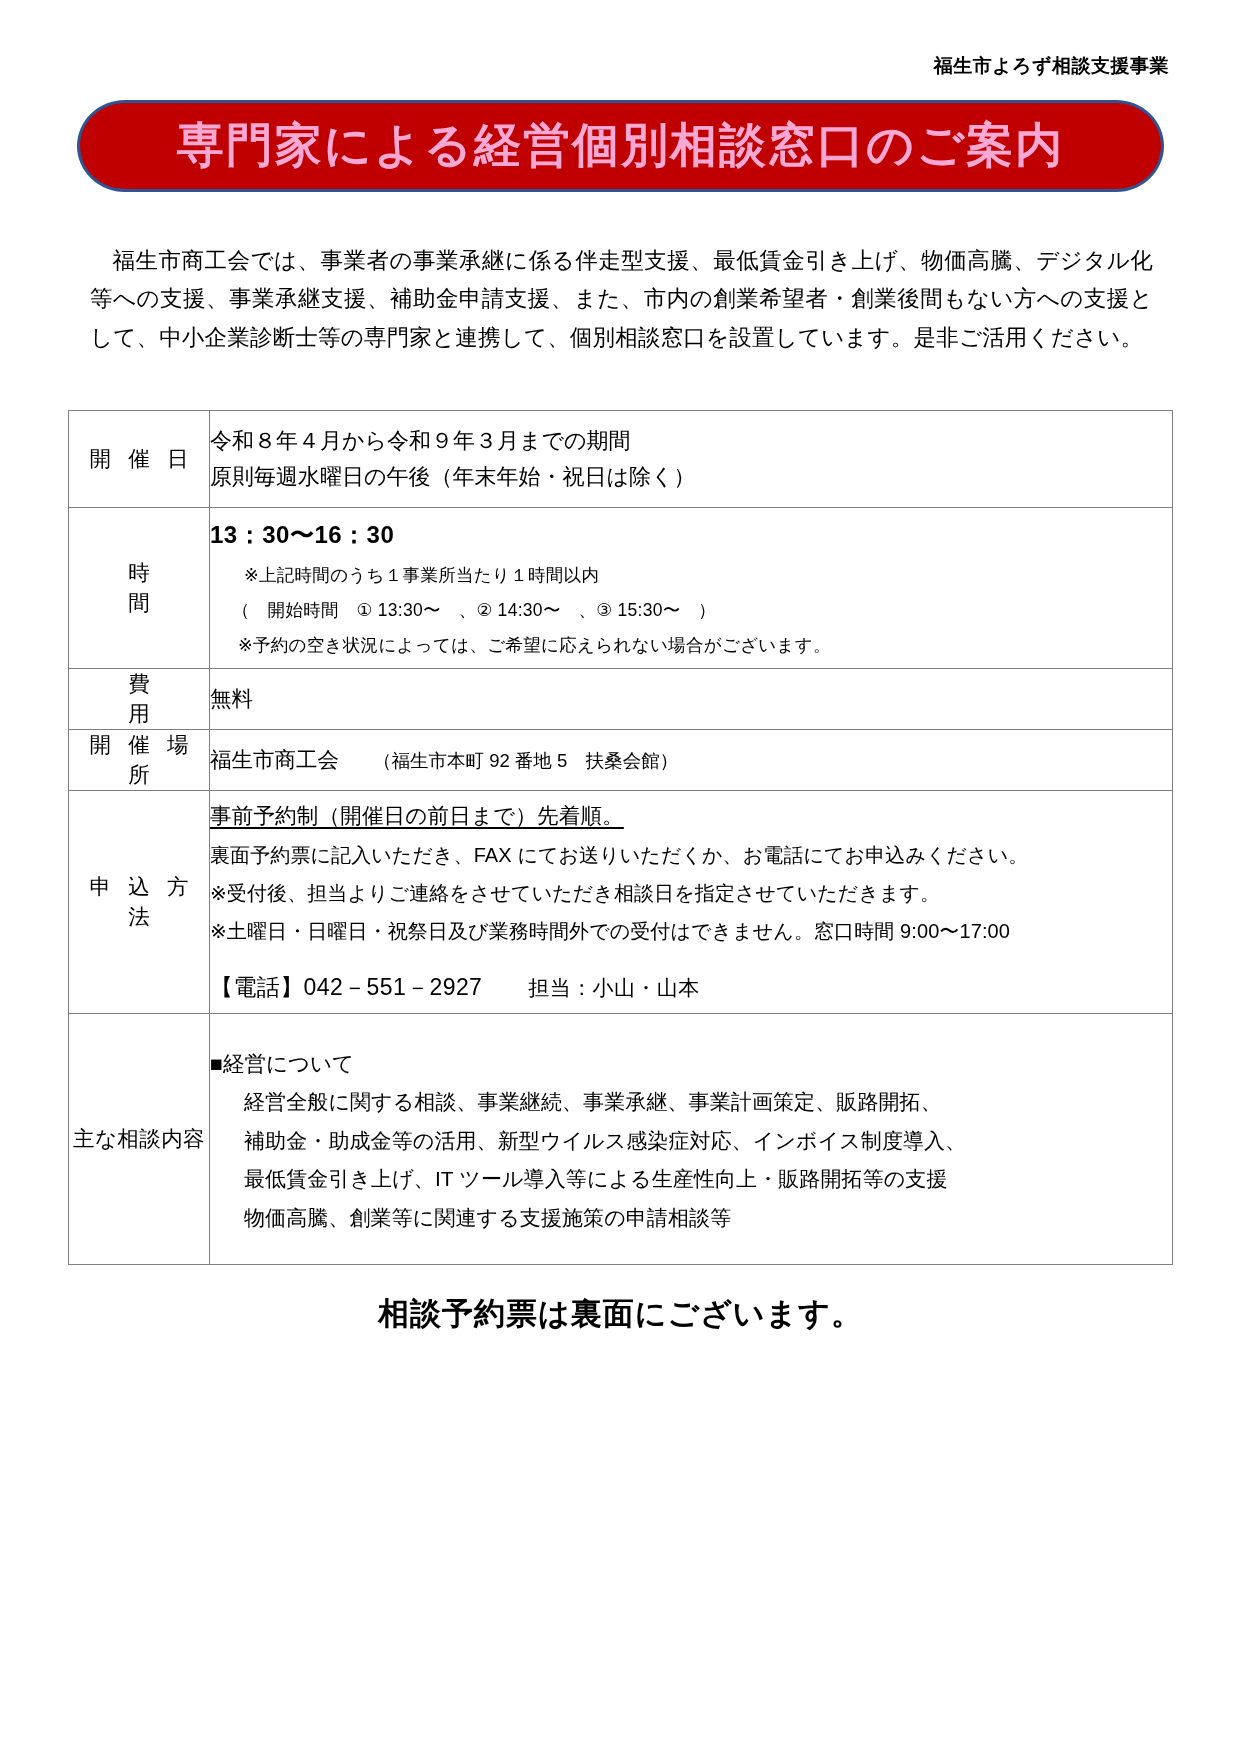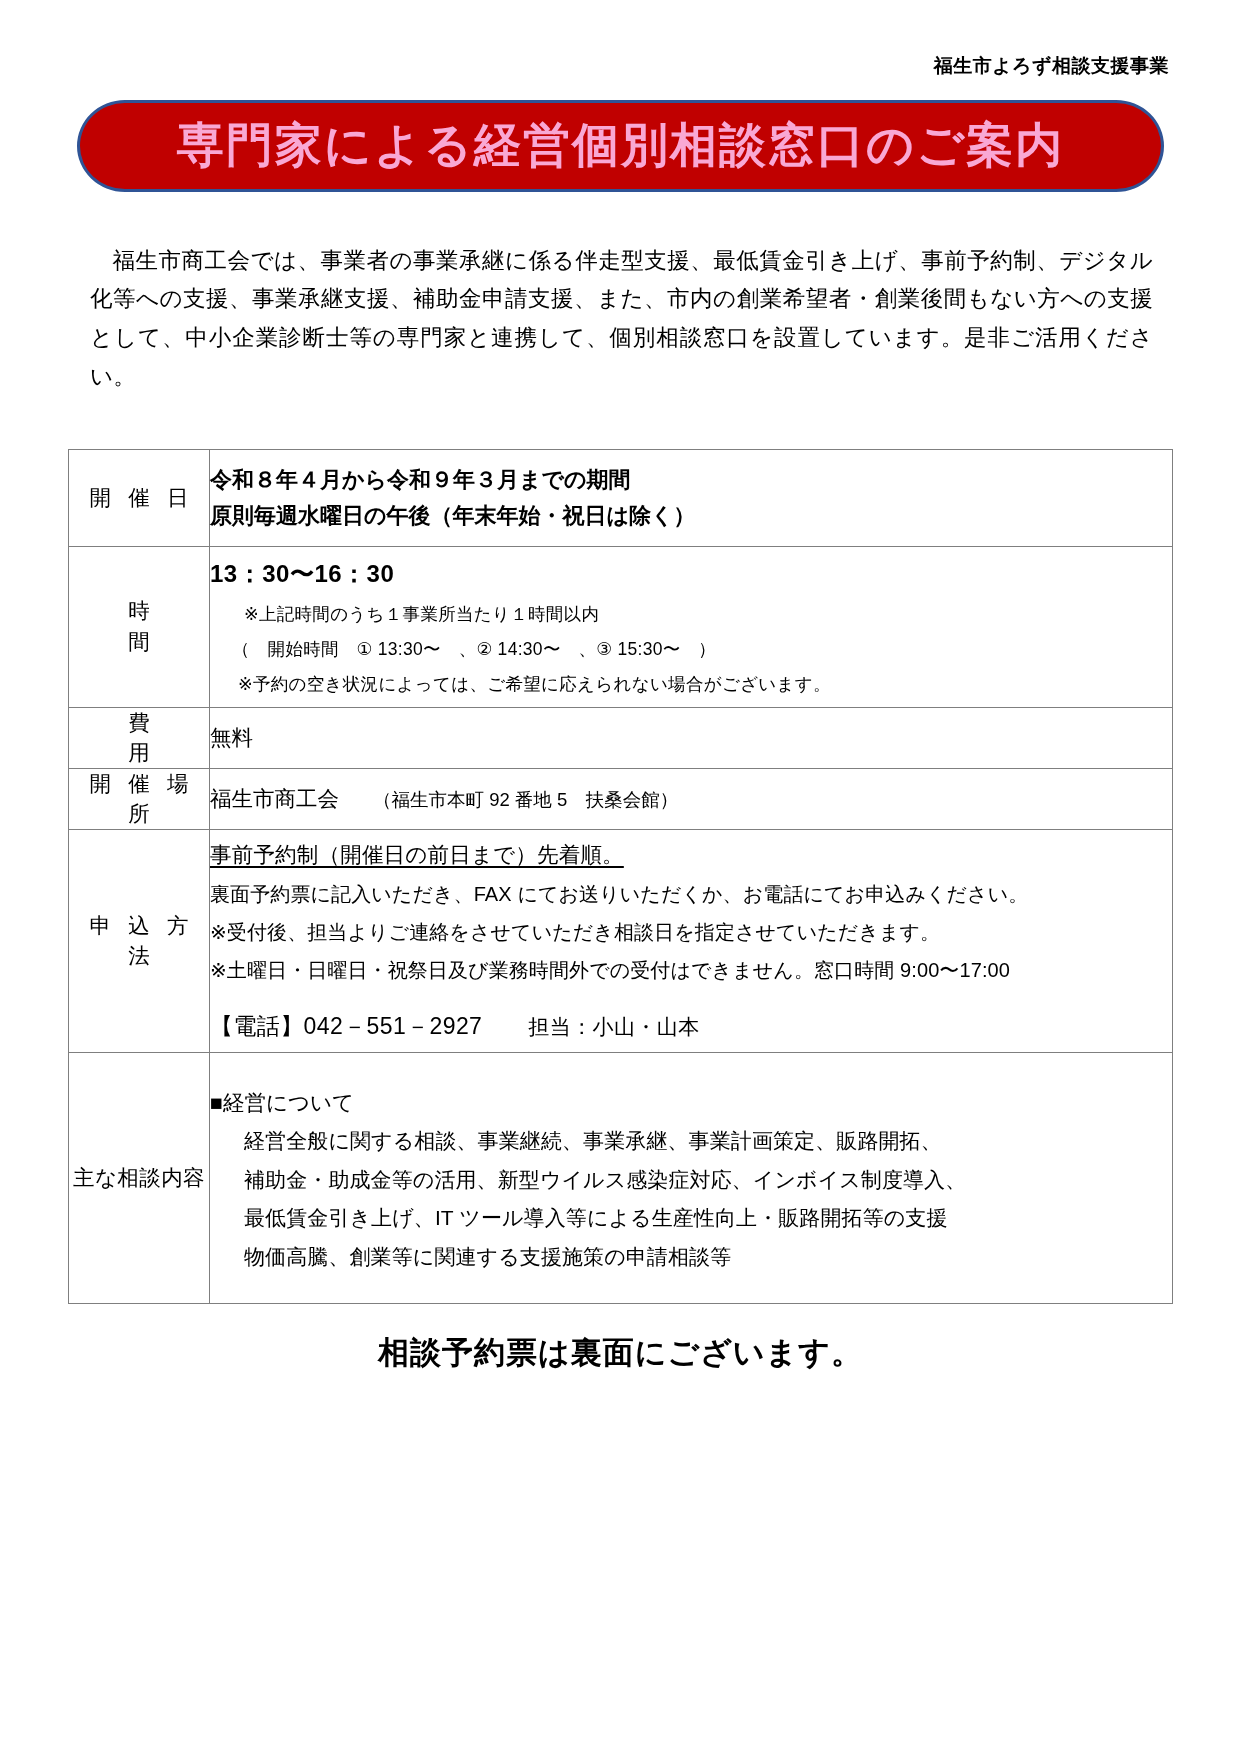--- a/index.html
+++ b/index.html
@@ -96,21 +96,21 @@
     font-size: 21.5px;
     line-height: 1.5;
   }
   .sp-wide { letter-spacing: 0.55em; padding-left: 0.55em; display: inline-block; }
   .sp-mid  { letter-spacing: 0.26em; padding-left: 0.26em; display: inline-block; }
   .sp-none { letter-spacing: 0.02em; display: inline-block; }
 
   
   .row-target td { height: 56px; }
   .row-date td { height: 96px; }
-  .row-date .value { font-weight: 700; font-size: 22px; line-height: 1.62; }
+  .row-date .value { font-weight: 400; font-size: 22px; line-height: 1.62; }
   .row-time td { height: 160px; }
   .row-person td { height: 52px; }
   .row-fee td { height: 52px; }
   .row-place td { height: 52px; }
   .row-apply td { height: 222px; }
   .row-topics td { height: 250px; }
 
   .time-main { font-size: 24px; font-weight: 700; letter-spacing: 0.5px; }
   .time-note {
     font-size: 17.5px;
@@ -178,21 +178,21 @@
 
   <div class="header-line">福生市よろず相談支援事業</div>
 
   <div class="banner-wrap">
     <div class="banner">
       <span class="banner-title">専門家による経営個別相談窓口のご案内</span>
     </div>
   </div>
 
   <div class="intro">
-    <p>福生市商工会では、事業者の事業承継に係る伴走型支援、最低賃金引き上げ、事前予約制、デジタル化等への支援、事業承継支援、補助金申請支援、また、市内の創業希望者・創業後間もない方への支援として、中小企業診断士等の専門家と連携して、個別相談窓口を設置しています。是非ご活用ください。</p>
+    <p>福生市商工会では、事業者の事業承継に係る伴走型支援、最低賃金引き上げ、物価高騰、デジタル化等への支援、事業承継支援、補助金申請支援、また、市内の創業希望者・創業後間もない方への支援として、中小企業診断士等の専門家と連携して、個別相談窓口を設置しています。是非ご活用ください。</p>
   </div>
 
   <div class="tbl-wrap">
     <table class="info">
       <tbody>
 
 
         <tr class="row-date">
           <td class="label">
             <span class="sp-mid">開 催 日</span>

